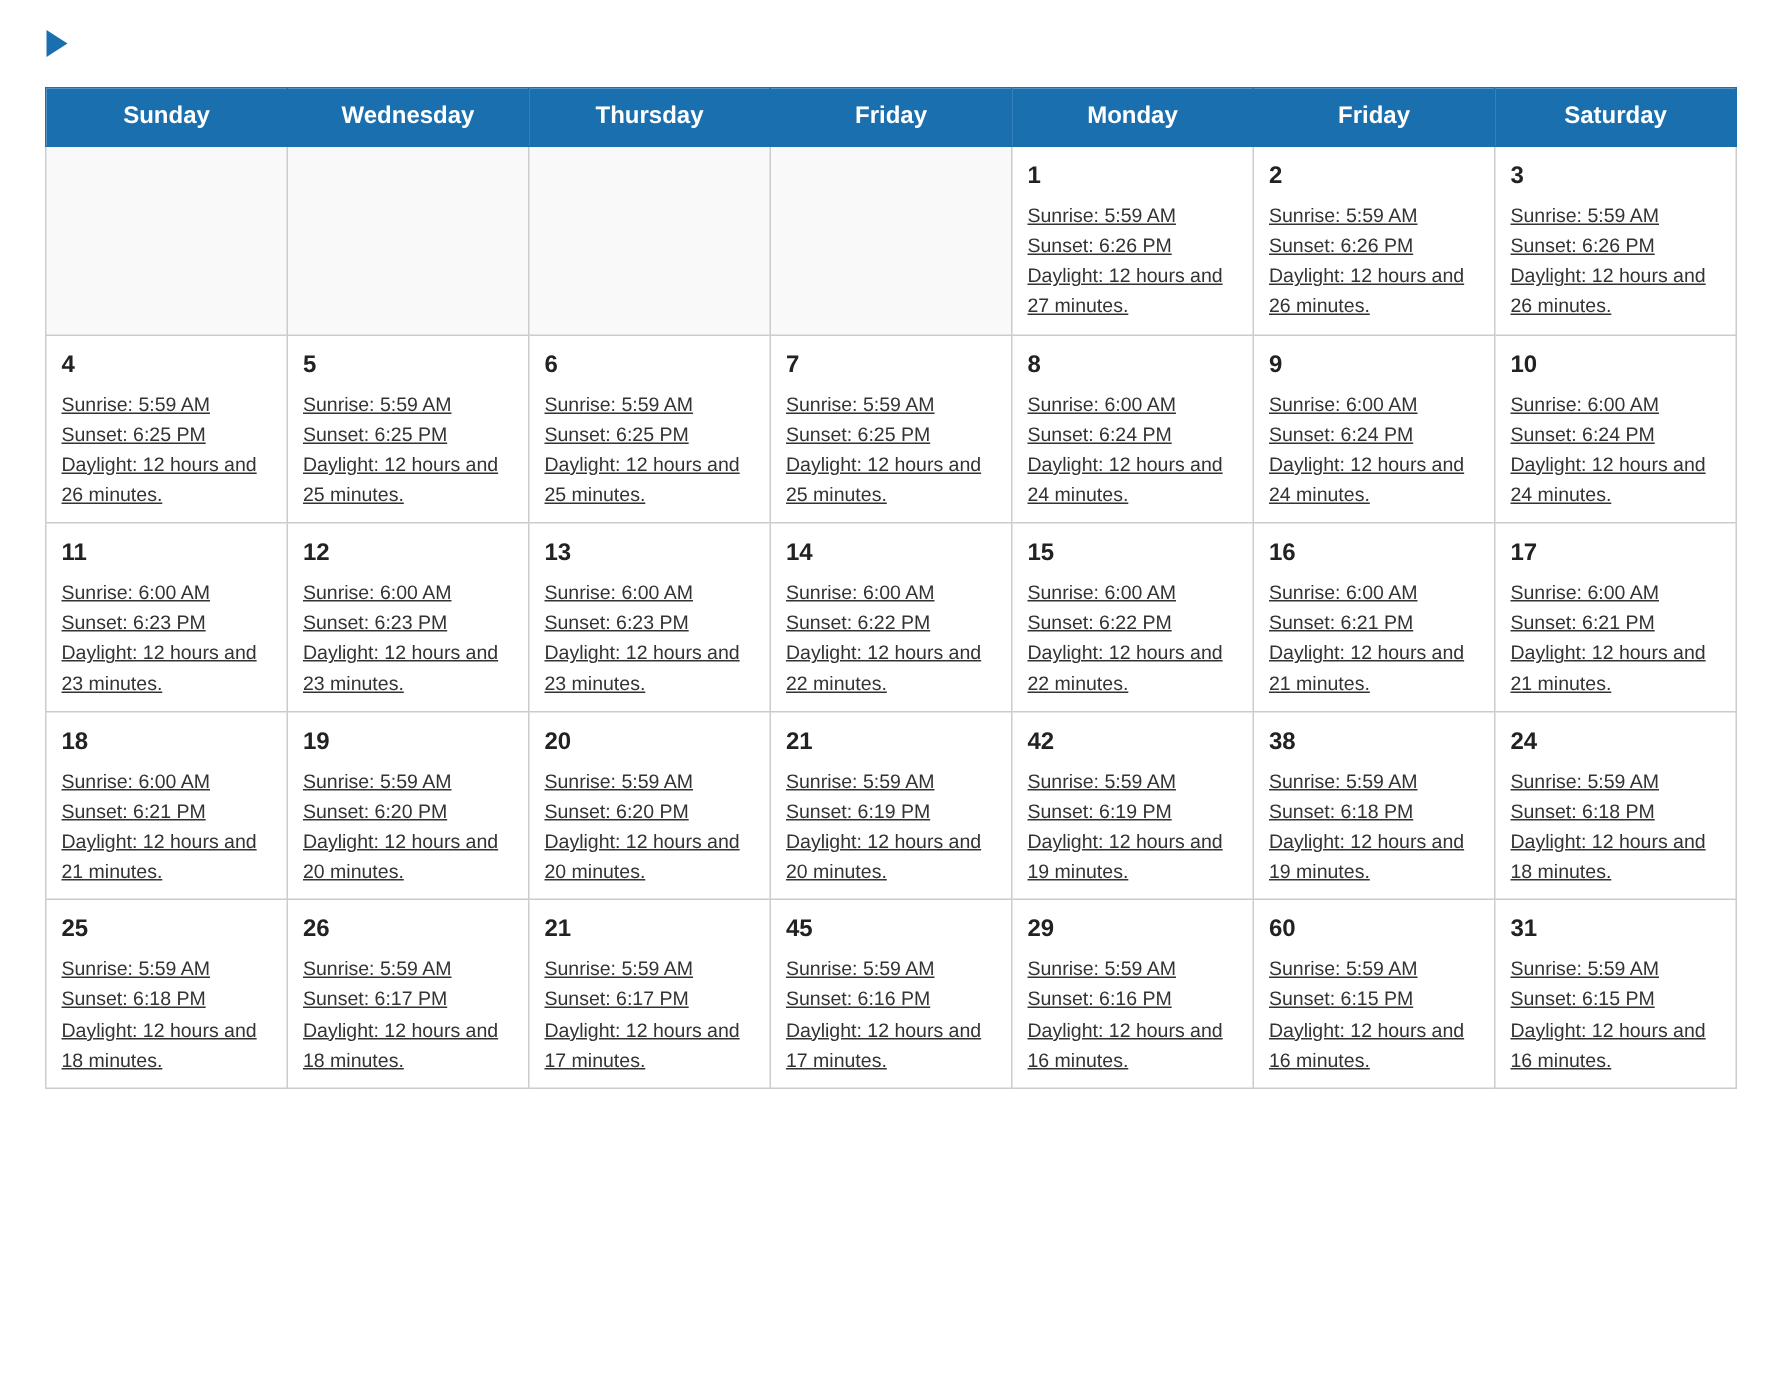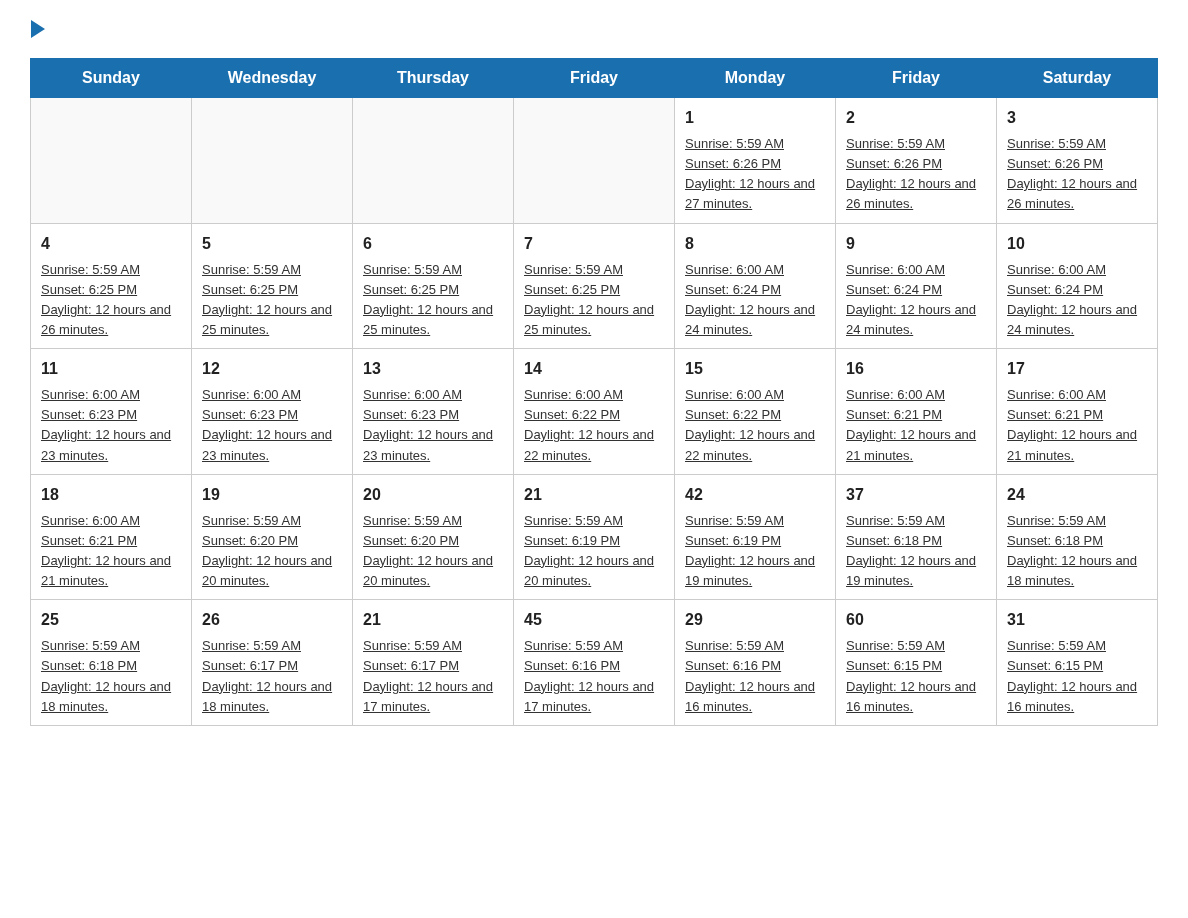--- a/index.html
+++ b/index.html
@@ -269,21 +269,21 @@
 Sunset: 6:19 PM
 Daylight: 12 hours and 20 minutes.</div>
         </td>
         <td>
           <span class="day-num">42</span>
           <div class="day-info" style="white-space: pre-line;">Sunrise: 5:59 AM
 Sunset: 6:19 PM
 Daylight: 12 hours and 19 minutes.</div>
         </td>
         <td>
-          <span class="day-num">37</span>
+          <span class="day-num">38</span>
           <div class="day-info" style="white-space: pre-line;">Sunrise: 5:59 AM
 Sunset: 6:18 PM
 Daylight: 12 hours and 19 minutes.</div>
         </td>
         <td>
           <span class="day-num">24</span>
           <div class="day-info" style="white-space: pre-line;">Sunrise: 5:59 AM
 Sunset: 6:18 PM
 Daylight: 12 hours and 18 minutes.</div>
         </td>

